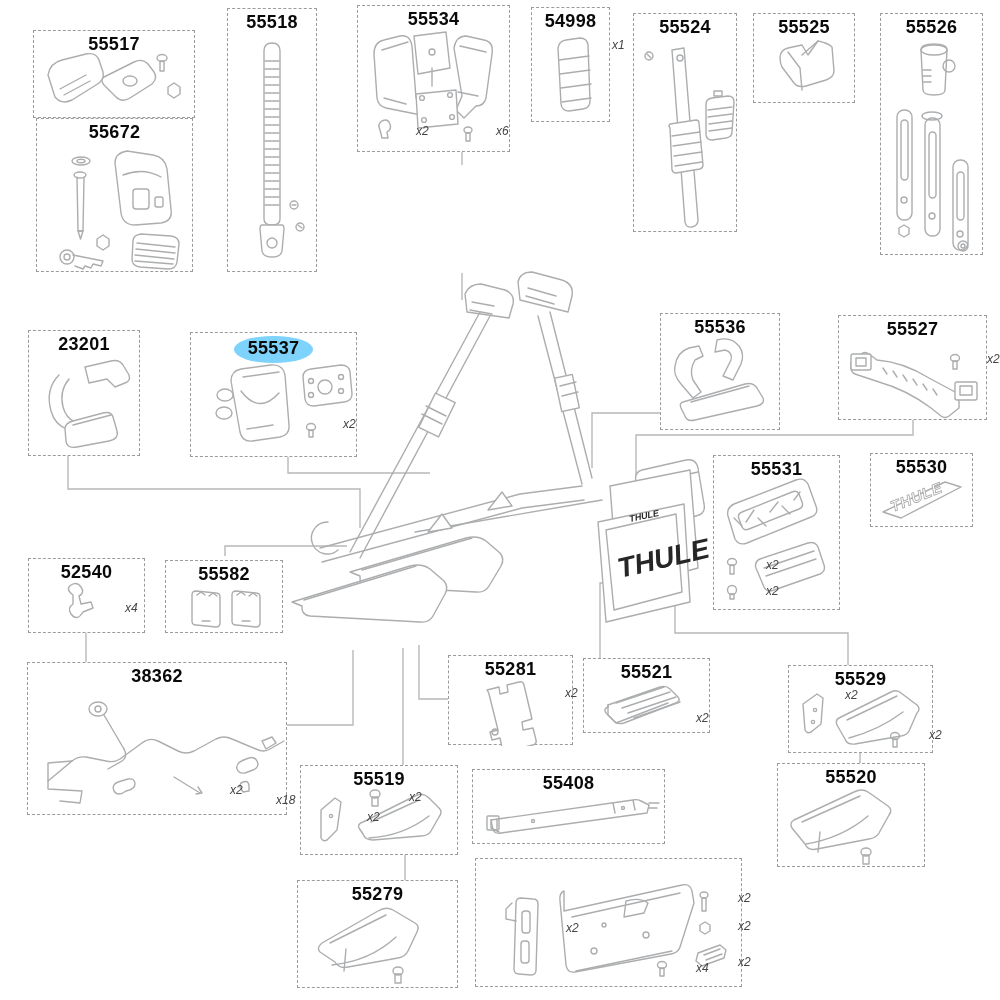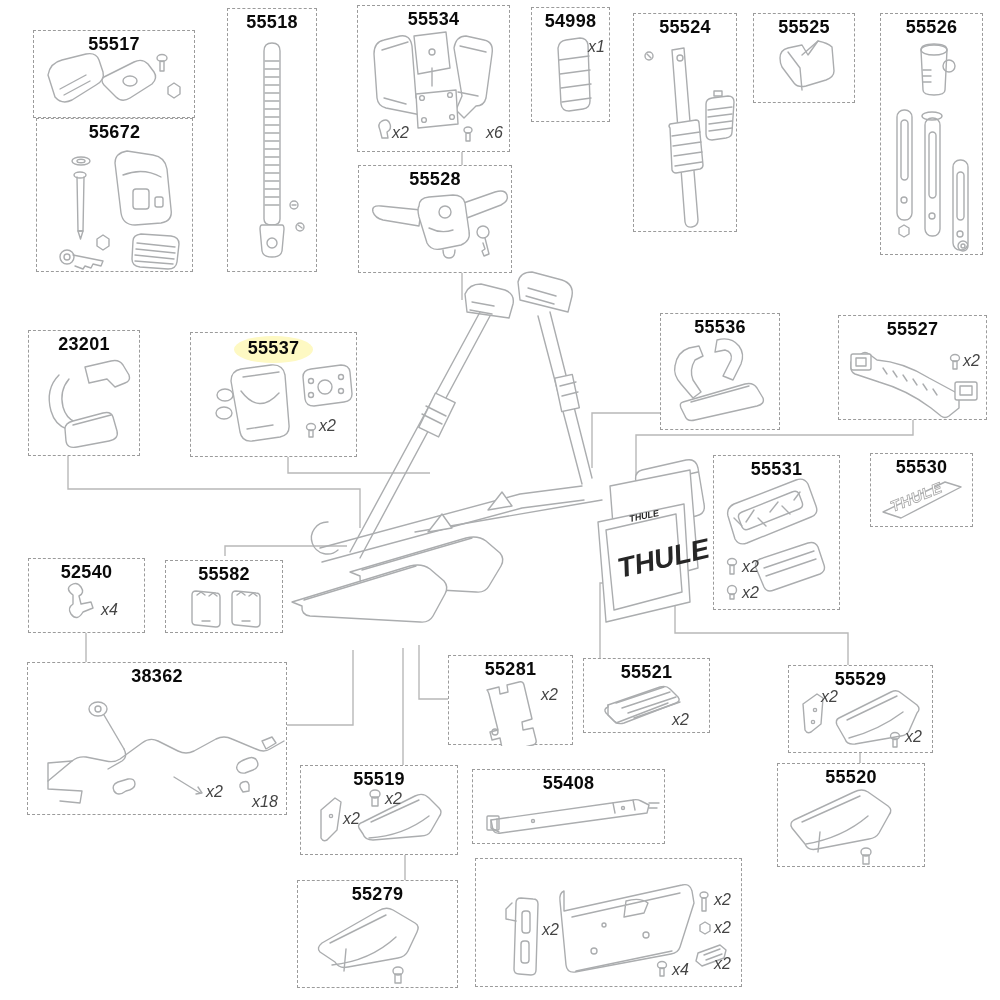--- a/index.html
+++ b/index.html
@@ -1,22 +1,22 @@
 <!DOCTYPE html>
 <html><head>
 <meta charset="utf-8">
 <style>
   html,body{margin:0;padding:0;background:#fff;}
   #canvas{position:relative;width:1000px;height:1000px;background:#fff;overflow:hidden;
           font-family:"Liberation Sans",sans-serif;}
   .pbox{position:absolute;border:1px dashed #9b9b9b;background:#fff;box-sizing:border-box;}
   .plabel{position:absolute;top:3px;left:0;width:100%;text-align:center;
           font-weight:700;font-size:18px;color:#0a0a0a;letter-spacing:.3px;line-height:1.2;}
-  .hl{display:inline-block;background:#fef9c3;border-radius:50%;padding:2px 14px 3px;}
-  .badge{position:absolute;font-style:italic;font-weight:400;font-size:16px;color:#444;}
+  .hl{display:inline-block;background:#7dd3fc;border-radius:50%;padding:2px 14px 3px;}
+  .badge{position:absolute;font-style:italic;font-weight:400;font-size:12px;color:#444;margin-left:24px;}
   svg.art{position:absolute;left:0;top:0;}
   svg.art *{stroke:#abadaf;fill:none;stroke-width:1.4;stroke-linecap:round;stroke-linejoin:round;}
   svg.art .fw{fill:#fff;}
   svg.art .logo{fill:#262626;stroke:none;font-weight:700;font-style:italic;font-family:"Liberation Sans",sans-serif;}
   svg.art .sticker{fill:#fff;stroke:#a8a8a8;stroke-width:.8;font-weight:700;font-style:italic;
           font-size:15px;font-family:"Liberation Sans",sans-serif;letter-spacing:1px;}
   #connectors{position:absolute;left:0;top:0;}
   #connectors *{stroke:#b8b8b8;fill:none;stroke-width:1.4;}
 </style>
 </head>
@@ -149,21 +149,21 @@
       <path class="fw" d="M58,88 l40,-4 2,34 -40,4 z"></path>
       <circle cx="64" cy="92" r="2.4"></circle>
         <circle cx="92" cy="89" r="2.4"></circle>
         <circle cx="66" cy="114" r="2.4"></circle>
         <circle cx="94" cy="111" r="2.4"></circle>
       <path d="M22,124 q-3,-6 2,-9 q6,-3 8,3 q2,5 -3,8 l1,6 -6,0 z"></path>
       <ellipse cx="110" cy="124" rx="4" ry="3"></ellipse>
         <path d="M108,127 h4 v8 h-4 z"></path>
     </svg>
     <span class="badge" style="left:34px;top:118px">x2</span>
-    <span class="badge" style="left:128px;top:118px">x6</span>
+    <span class="badge" style="left:114px;top:118px">x6</span>
   </div>
 
   <div class="pbox" style="left:531px;top:7px;width:79px;height:115px">
     <div class="plabel"><span>54998</span></div>
     <svg class="art" width="79" height="115" viewBox="0 0 79 115">
       <path class="fw" d="M26,40 q1,-7 8,-8 l14,-2 q7,0 8,7 l2,56 q0,7 -7,8 l-14,2 q-7,0 -8,-7 z"></path>
       <path d="M27,52 l30,-4 M28,66 l30,-4 M29,80 l30,-4 M30,94 l29,-4"></path>
     </svg>
     <span class="badge" style="left:56px;top:30px">x1</span>
   </div>
@@ -207,33 +207,20 @@
       <ellipse cx="51" cy="102" rx="10" ry="4"></ellipse>
       <rect class="fw" x="72" y="146" width="15" height="90" rx="7"></rect>
         <rect x="76" y="158" width="7" height="48" rx="3.5"></rect>
         <circle cx="79" cy="220" r="3"></circle>
       <path class="fw" d="M18,214 l5,-3 5,3 0,6 -5,3 -5,-3 z"></path>
       <circle cx="82" cy="232" r="5"></circle>
         <circle cx="82" cy="232" r="2"></circle>
     </svg>
   </div>
 
-  <div class="pbox" style="left:358px;top:165px;width:154px;height:108px">
-    <div class="plabel"><span>55528</span></div>
-    <svg class="art" width="154" height="108" viewBox="0 0 154 108">
-      <path class="fw" d="M62,44 l-40,-4 q-10,-1 -8,6 q2,6 10,8 l36,6 z"></path>
-      <path class="fw" d="M96,40 l40,-14 q10,-3 12,3 q2,6 -6,10 l-42,16 z"></path>
-      <path class="fw" d="M60,40 q0,-8 10,-9 l24,-2 q10,0 12,8 l4,28 q2,10 -8,14 l-20,4 q-10,2 -14,-6 l-8,-26 q-2,-8 0,-11 z"></path>
-      <circle cx="86" cy="46" r="6"></circle>
-        <path d="M70,62 q12,6 24,2"></path>
-      <path d="M84,84 q0,8 6,8 q6,0 6,-8"></path>
-      <circle cx="124" cy="66" r="6"></circle>
-        <path d="M126,72 l4,16 -5,2 -2,-5 3,-2 -2,-6"></path>
-    </svg>
-  </div>
 
   <div class="pbox" style="left:28px;top:330px;width:112px;height:126px">
     <div class="plabel"><span>23201</span></div>
     <svg class="art" width="112" height="126" viewBox="0 0 112 126">
       <path d="M30,44 q-14,14 -8,36 q4,14 16,18"></path>
       <path d="M40,48 q-10,12 -6,28 q3,11 12,15"></path>
       <path class="fw" d="M56,36 l26,-6 q8,-2 12,4 l6,10 q2,6 -4,8 l-10,4 -8,-8 -18,4 z"></path>
       <path class="fw" d="M36,98 q0,-6 8,-8 l30,-8 q8,-2 10,4 l4,14 q2,8 -8,10 l-32,6 q-10,2 -11,-6 z"></path>
       <path d="M44,94 l38,-10"></path>
     </svg>

